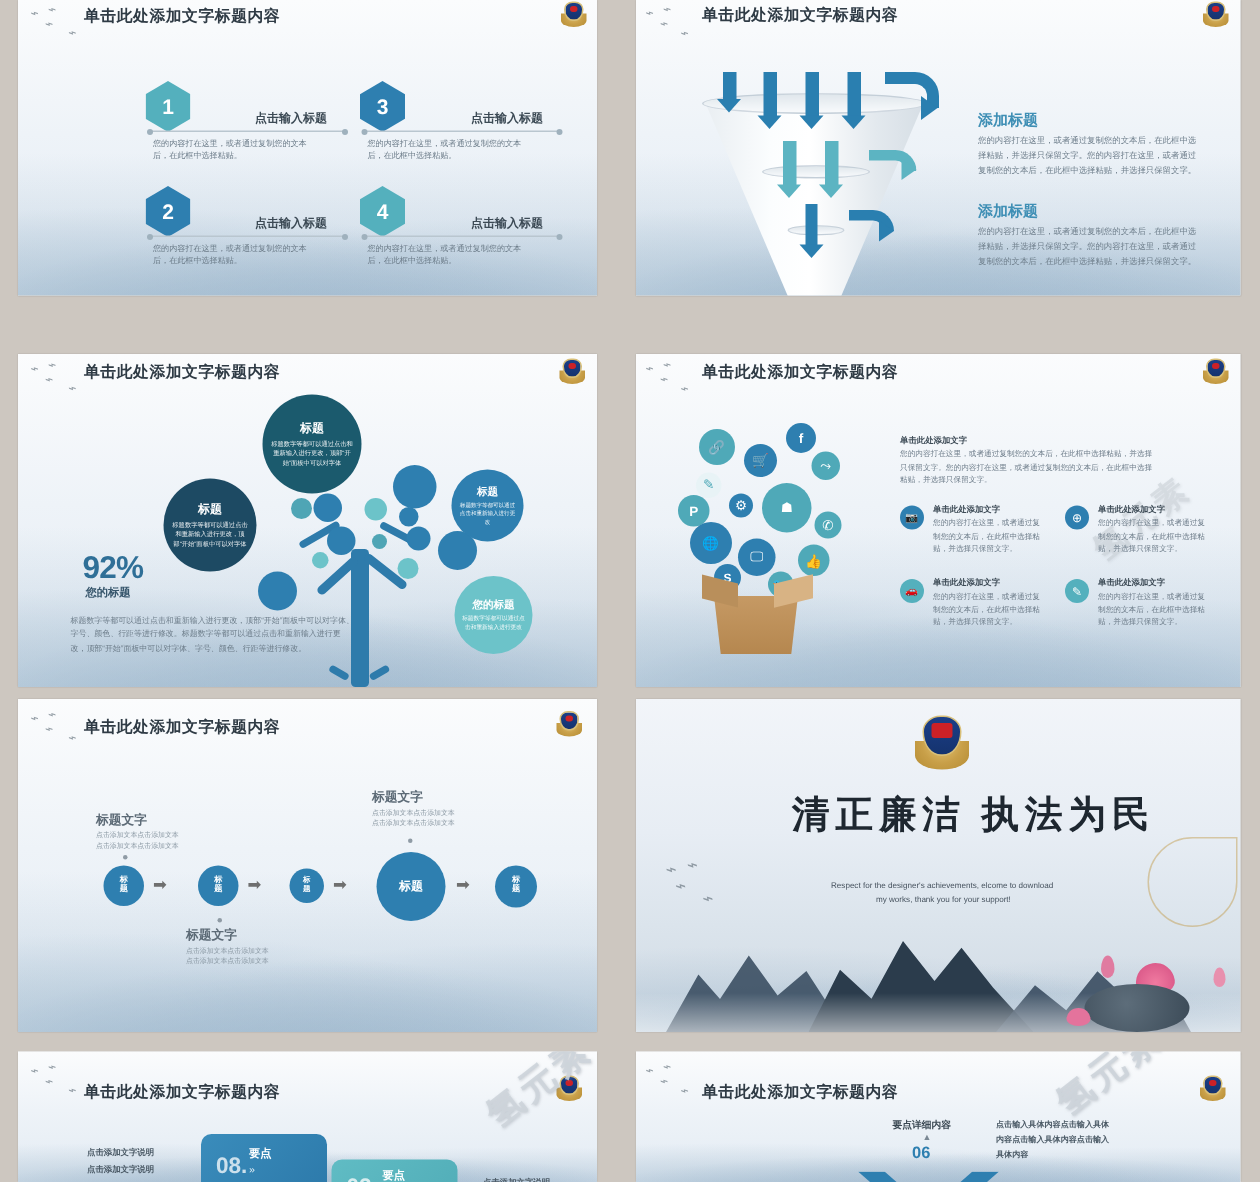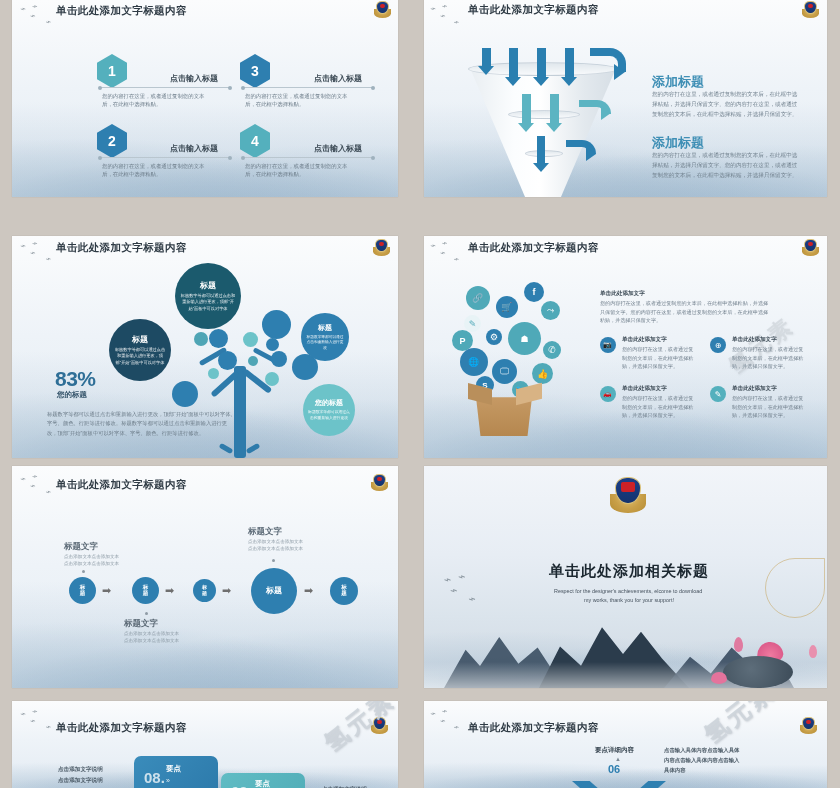--- a/index.html
+++ b/index.html
@@ -111,21 +111,21 @@
     position: absolute;
     background: linear-gradient(to right, #e9eef2 0%, #fbfdfe 30%, #ffffff 48%, #e3e9ee 78%, #d6dee5 100%);
     clip-path: polygon(0% 0%, 100% 0%, 62% 100%, 38% 100%);
   }
   .funnel-lip {
     position: absolute;
     border-radius: 50%;
     background: linear-gradient(to bottom, #e0e7ec, #f8fafc);
     border: 1px solid rgba(160,175,190,.45);
   }
-  .s2-h { position: absolute; color: #3f8fb5; font-size: 13px; font-weight: bold; }
+  .s2-h { position: absolute; color: #3f8fb5; font-size: 10px; font-weight: bold; }
   .s2-p { position: absolute; color: #6f7f8c; font-size: 5.6px; line-height: 1.75; width: 148px; }
 
   
   .bubble {
     position: absolute; border-radius: 50%;
     display: flex; flex-direction: column; align-items: center; justify-content: center;
     color: #fff; text-align: center; padding: 4px;
   }
   .bubble .bt { font-weight: bold; margin-bottom: 2px; }
   .bubble .bp { line-height: 1.5; opacity: .92; }
@@ -335,21 +335,21 @@
     </div>
     <div class="bubble" style="left:289px; top:77px; width:48px; height:48px; background:#2e7fb0; font-size:3.7px;">
       <span class="bt" style="font-size:7px;">标题</span>
       <span class="bp">标题数字等都可以通过点击和重新输入进行更改</span>
     </div>
     <div class="bubble" style="left:291px; top:148px; width:52px; height:52px; background:#6cc3c9; font-size:3.8px;">
       <span class="bt" style="font-size:7px;">您的标题</span>
       <span class="bp">标题数字等都可以通过点击和重新输入进行更改</span>
     </div>
 
-    <div class="pct" style="left:43px; top:131px;">83%</div>
+    <div class="pct" style="left:43px; top:131px;">92%</div>
     <div class="pct-sub" style="left:45px; top:154px;">您的标题</div>
     <div class="s3-p" style="left:35px; top:174px;">标题数字等都可以通过点击和重新输入进行更改，顶部“开始”面板中可以对字体、字号、颜色、行距等进行修改。标题数字等都可以通过点击和重新输入进行更改，顶部“开始”面板中可以对字体、字号、颜色、行距等进行修改。</div>
   </div>
 
   <div class="slide" style="left:424px; top:236px; width:403px; height:222px;">
     <div class="sky"></div>
     <div class="mist"></div>
     <div class="mist2"></div>
     <div class="birds" style="left:8px; top:3px;">
       <span>⌁ ⌁</span>
@@ -457,21 +457,21 @@
     <div class="mtn" style="left:20px; width:120px; height:58px; clip-path:polygon(0% 100%, 18% 34%, 30% 62%, 46% 12%, 62% 58%, 78% 30%, 100% 100%); background:#33475a; opacity:.85;"></div>
     <div class="mtn" style="left:115px; width:150px; height:74px; clip-path:polygon(0% 100%, 14% 44%, 28% 70%, 42% 18%, 56% 54%, 68% 24%, 82% 60%, 100% 100%); background:#2b3c4c;"></div>
     <div class="mtn" style="left:240px; width:130px; height:52px; clip-path:polygon(0% 100%, 20% 40%, 36% 72%, 52% 22%, 70% 64%, 86% 38%, 100% 100%); background:#3a4d60; opacity:.9;"></div>
     <div class="mtn" style="left:0; width:100%; height:26px; background:linear-gradient(to top, rgba(255,255,255,.55), rgba(255,255,255,0));"></div>
 
     <div class="badge" style="left:186px; top:11px; width:36px; height:36px;">
       <div class="wreath"></div>
         <div class="shield"></div>
     </div>
 
-    <div class="cover-sub" style="left:125px; top:96px; font-size:15px; letter-spacing:1px;">单击此处添加相关标题</div>
+    <div class="calli" style="left:104px; top:60px; font-size:25px; letter-spacing:4px;">清正廉洁  执法为民</div>
     <div class="cover-en" style="left:130px; top:122px; font-size:5.4px;">Respect for the designer's achievements, elcome to download</div>
     <div class="cover-en" style="left:160px; top:131px; font-size:5.4px;">my works, thank you for your support!</div>
 
     <div class="birds" style="left:22px; top:105px; font-size:12px;">
       <span>⌁ ⌁</span>
         <span style="margin-left:4px">⌁</span>
         <span style="margin-left:20px">⌁</span>
     </div>
 
     <div class="lotus" style="right:44px; bottom:24px; width:26px; height:22px; background:radial-gradient(circle at 50% 60%, #f07aa0, #d44f82); transform:rotate(-8deg);"></div>

